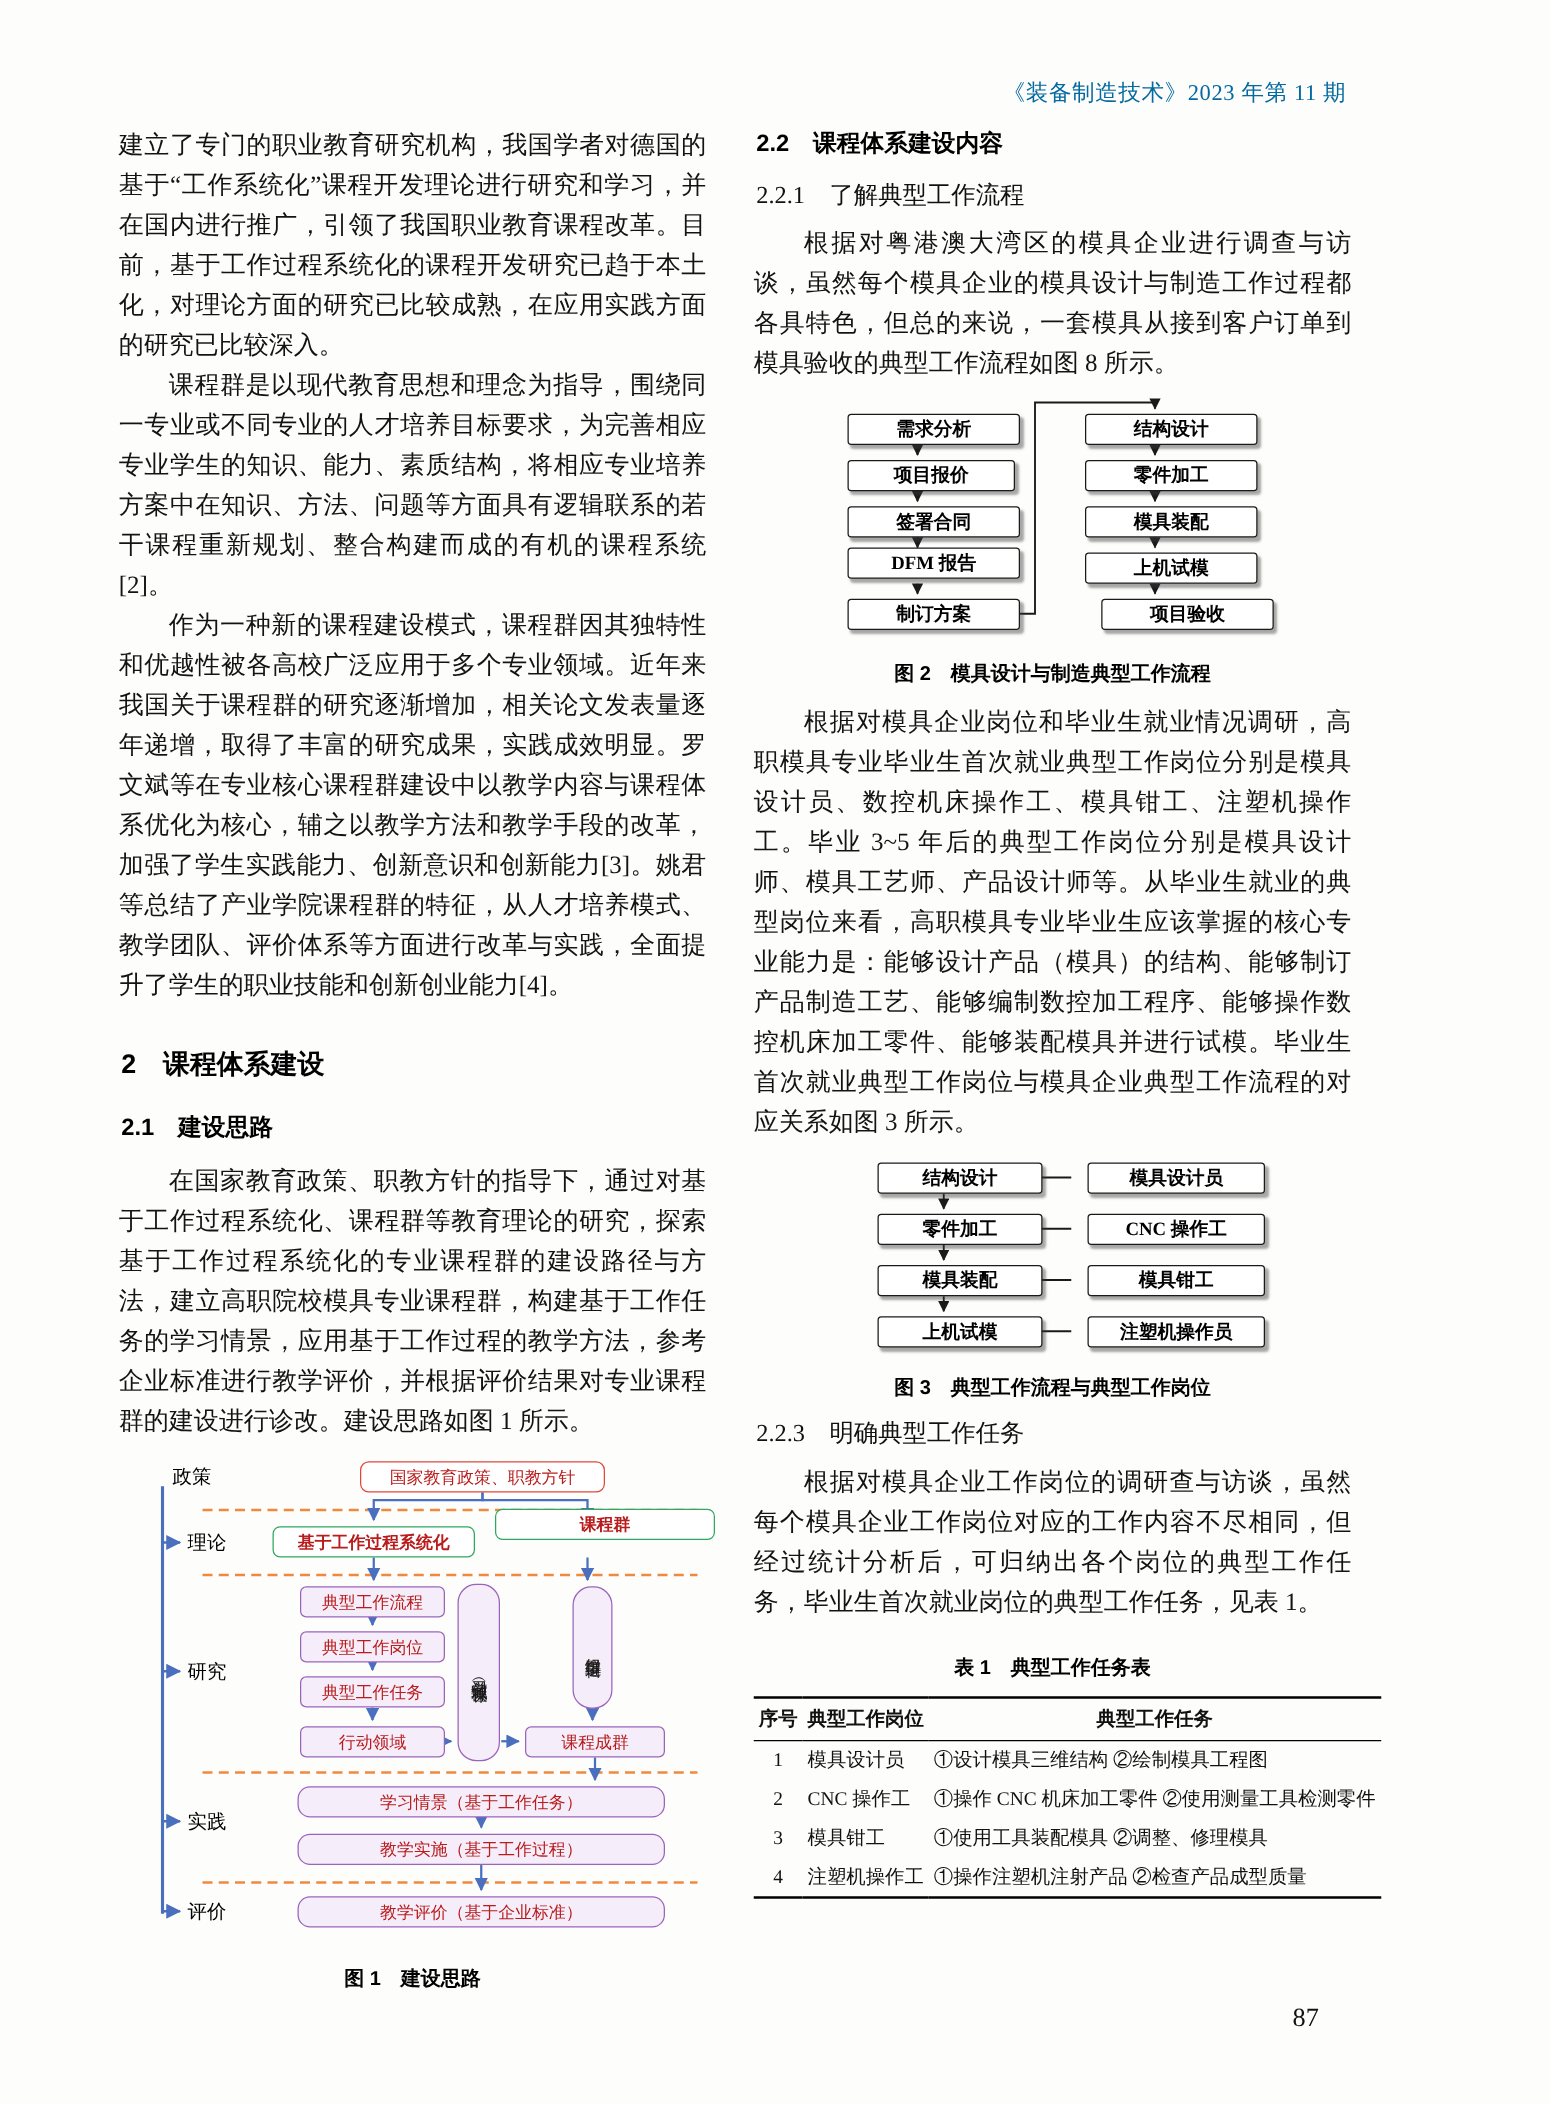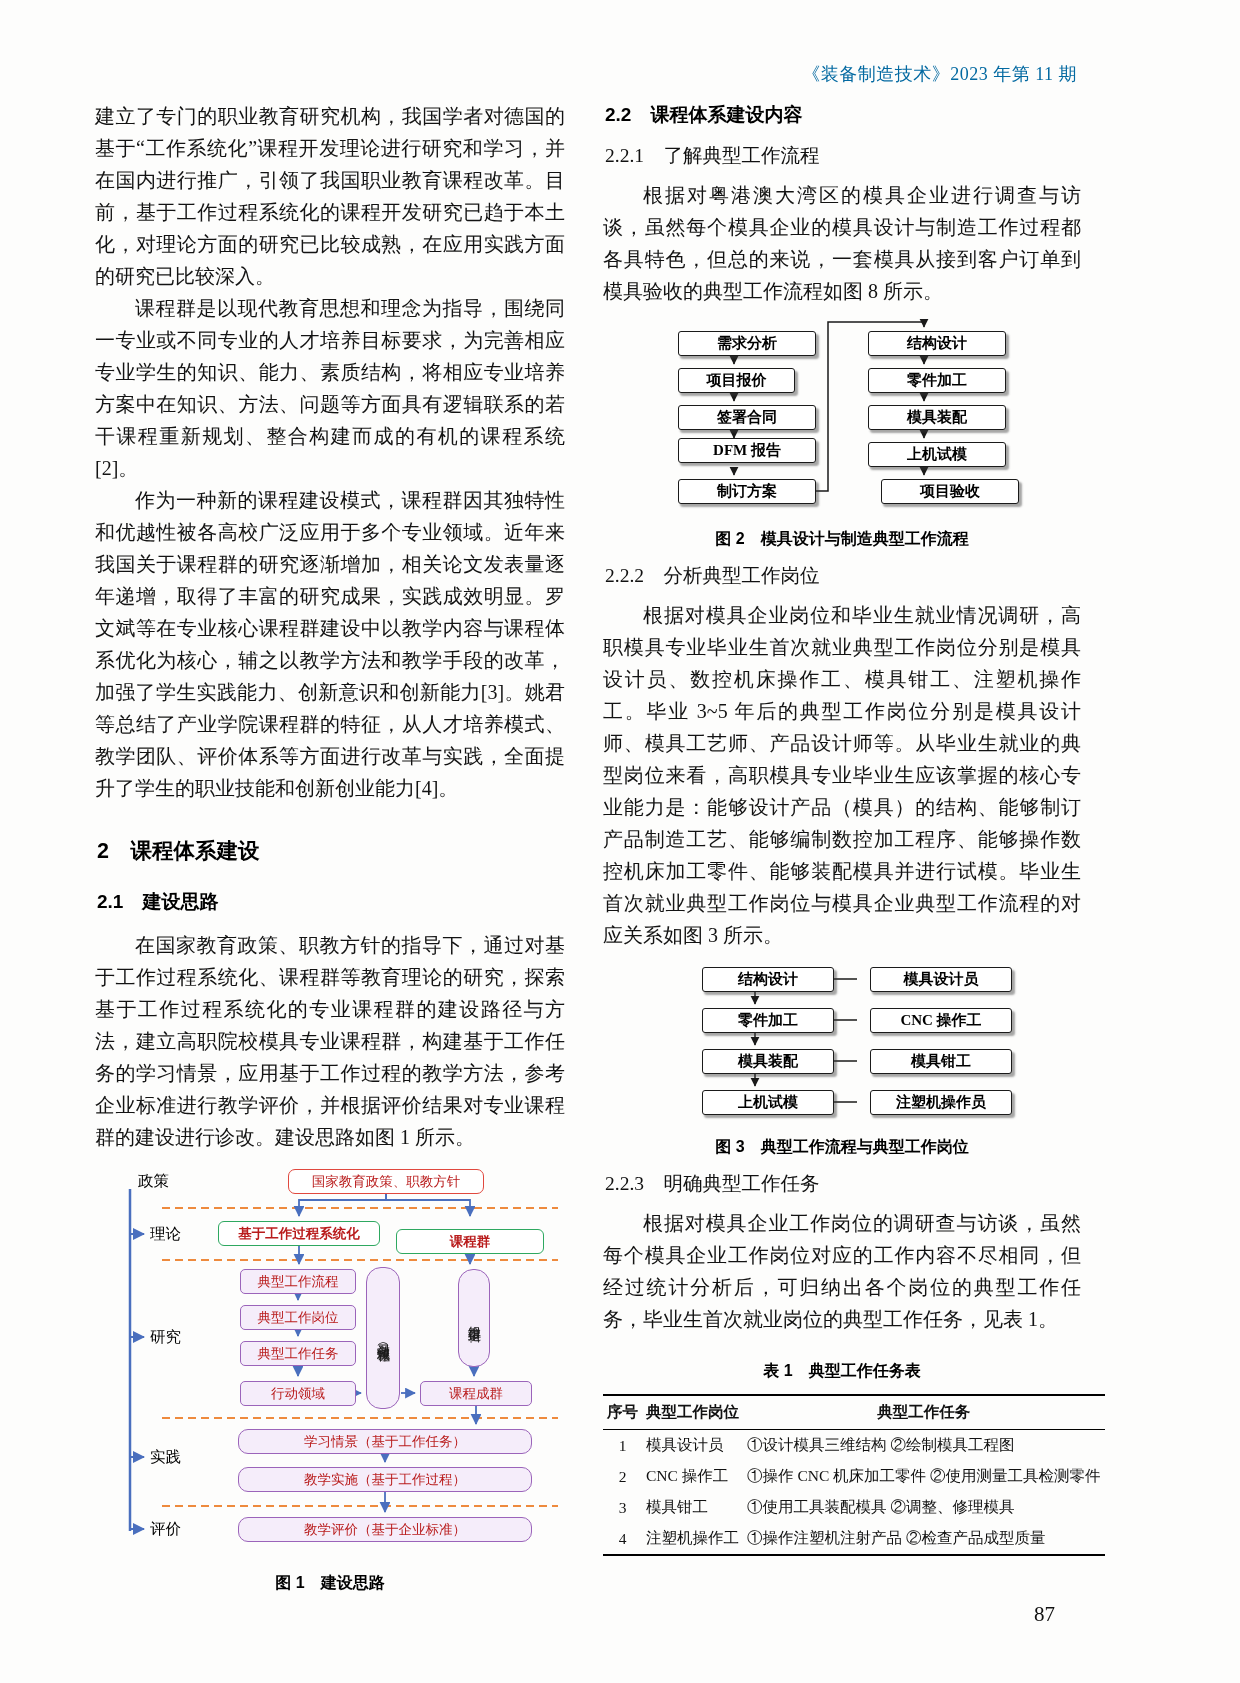--- a/index.html
+++ b/index.html
@@ -144,21 +144,21 @@
           <line x1="285" y1="325" x2="285" y2="345" stroke="#4a6fbe" stroke-width="1.8" marker-end="url(#f1a)"></line>
         </svg>
         <div class="f1-side" style="left:38px;top:4px">政策</div>
         <div class="f1-side" style="left:50px;top:57px">理论</div>
         <div class="f1-side" style="left:50px;top:160px">研究</div>
         <div class="f1-side" style="left:50px;top:280px">实践</div>
         <div class="f1-side" style="left:50px;top:352px">评价</div>
 
         <div class="f1-box f1-top" style="left:188px;top:2px;width:196px">国家教育政策、职教方针</div>
         <div class="f1-box f1-green" style="left:118px;top:54px;width:162px">基于工作过程系统化</div>
-        <div class="f1-box f1-green" style="left:296px;top:62px;width:148px">课程群</div>
+        <div class="f1-box f1-green" style="left:296px;top:40px;width:176px">课程群</div>
         <div class="f1-box f1-purple" style="left:140px;top:102px;width:116px">典型工作流程</div>
         <div class="f1-box f1-purple" style="left:140px;top:138px;width:116px">典型工作岗位</div>
         <div class="f1-box f1-purple" style="left:140px;top:174px;width:116px">典型工作任务</div>
         <div class="f1-box f1-purple" style="left:140px;top:214px;width:116px">行动领域</div>
         <div class="f1-vert" style="left:266px;top:100px;width:34px;height:142px">学习领域（课程）</div>
         <div class="f1-vert" style="left:358px;top:102px;width:32px;height:98px">组群逻辑</div>
         <div class="f1-box f1-purple" style="left:320px;top:214px;width:112px">课程成群</div>
         <div class="f1-box f1-purple f1-wide" style="left:138px;top:262px;width:294px">学习情景（基于工作任务）</div>
         <div class="f1-box f1-purple f1-wide" style="left:138px;top:300px;width:294px">教学实施（基于工作过程）</div>
         <div class="f1-box f1-purple f1-wide" style="left:138px;top:350px;width:294px">教学评价（基于企业标准）</div>
@@ -182,33 +182,32 @@
           <line x1="127" y1="76" x2="127" y2="84" stroke="#1a1a1a" stroke-width="1.5" marker-end="url(#f2a)"></line>
           <line x1="127" y1="113" x2="127" y2="121" stroke="#1a1a1a" stroke-width="1.5" marker-end="url(#f2a)"></line>
           <line x1="127" y1="150" x2="127" y2="158" stroke="#1a1a1a" stroke-width="1.5" marker-end="url(#f2a)"></line>
           <line x1="317" y1="39" x2="317" y2="47" stroke="#1a1a1a" stroke-width="1.5" marker-end="url(#f2a)"></line>
           <line x1="317" y1="76" x2="317" y2="84" stroke="#1a1a1a" stroke-width="1.5" marker-end="url(#f2a)"></line>
           <line x1="317" y1="113" x2="317" y2="121" stroke="#1a1a1a" stroke-width="1.5" marker-end="url(#f2a)"></line>
           <line x1="317" y1="150" x2="317" y2="158" stroke="#1a1a1a" stroke-width="1.5" marker-end="url(#f2a)"></line>
           <path d="M197,174 H221 V5 H317 V10" fill="none" stroke="#1a1a1a" stroke-width="1.5" marker-end="url(#f2a)"></path>
         </svg>
         <div class="f2-box" style="left:58px;top:14px;width:138px">需求分析</div>
-        <div class="f2-box" style="left:58px;top:51px;width:117px">项目报价</div>
+        <div class="f2-box" style="left:58px;top:51px;width:134px">项目报价</div>
         <div class="f2-box" style="left:58px;top:88px;width:138px">签署合同</div>
         <div class="f2-box" style="left:58px;top:121px;width:138px">DFM 报告</div>
         <div class="f2-box" style="left:58px;top:162px;width:138px">制订方案</div>
         <div class="f2-box" style="left:248px;top:14px;width:138px">结构设计</div>
         <div class="f2-box" style="left:248px;top:51px;width:138px">零件加工</div>
         <div class="f2-box" style="left:248px;top:88px;width:138px">模具装配</div>
         <div class="f2-box" style="left:248px;top:125px;width:138px">上机试模</div>
         <div class="f2-box" style="left:261px;top:162px;width:138px">项目验收</div>
       </div>
       <div class="fig-caption">图 2　模具设计与制造典型工作流程</div>
 
-      <div class="sub2-heading">2.2.2　分析典型工作岗位</div>
       <p class="body-text indent">根据对模具企业岗位和毕业生就业情况调研，高职模具专业毕业生首次就业典型工作岗位分别是模具设计员、数控机床操作工、模具钳工、注塑机操作工。毕业 3~5 年后的典型工作岗位分别是模具设计师、模具工艺师、产品设计师等。从毕业生就业的典型岗位来看，高职模具专业毕业生应该掌握的核心专业能力是：能够设计产品（模具）的结构、能够制订产品制造工艺、能够编制数控加工程序、能够操作数控机床加工零件、能够装配模具并进行试模。毕业生首次就业典型工作岗位与模具企业典型工作流程的对应关系如图 3 所示。</p>
 
       <div class="fig3">
         <svg width="470" height="162">
           <defs>
             <marker id="f3a" markerWidth="8" markerHeight="8" refX="5.5" refY="3" orient="auto">
               <path d="M0,0 L6,3 L0,6 Z" fill="#1a1a1a"></path>
             </marker>
           </defs>
           <line x1="148" y1="31" x2="148" y2="43" stroke="#1a1a1a" stroke-width="1.5" marker-end="url(#f3a)"></line>

